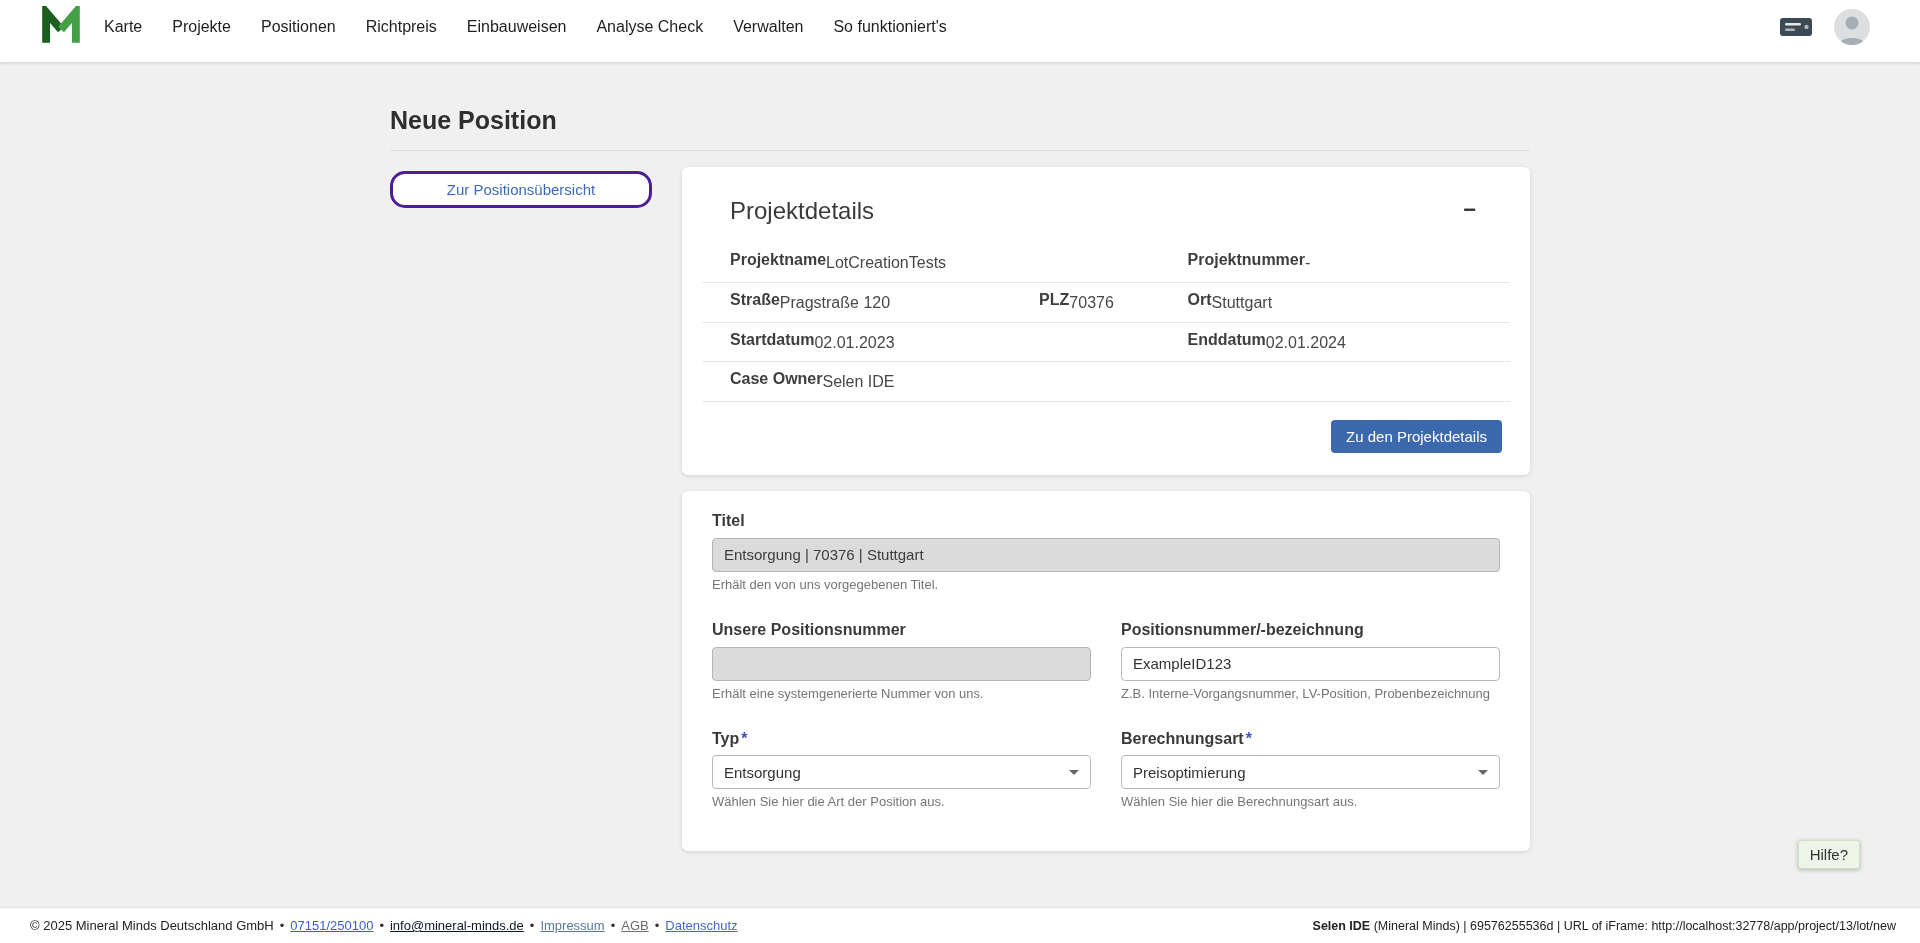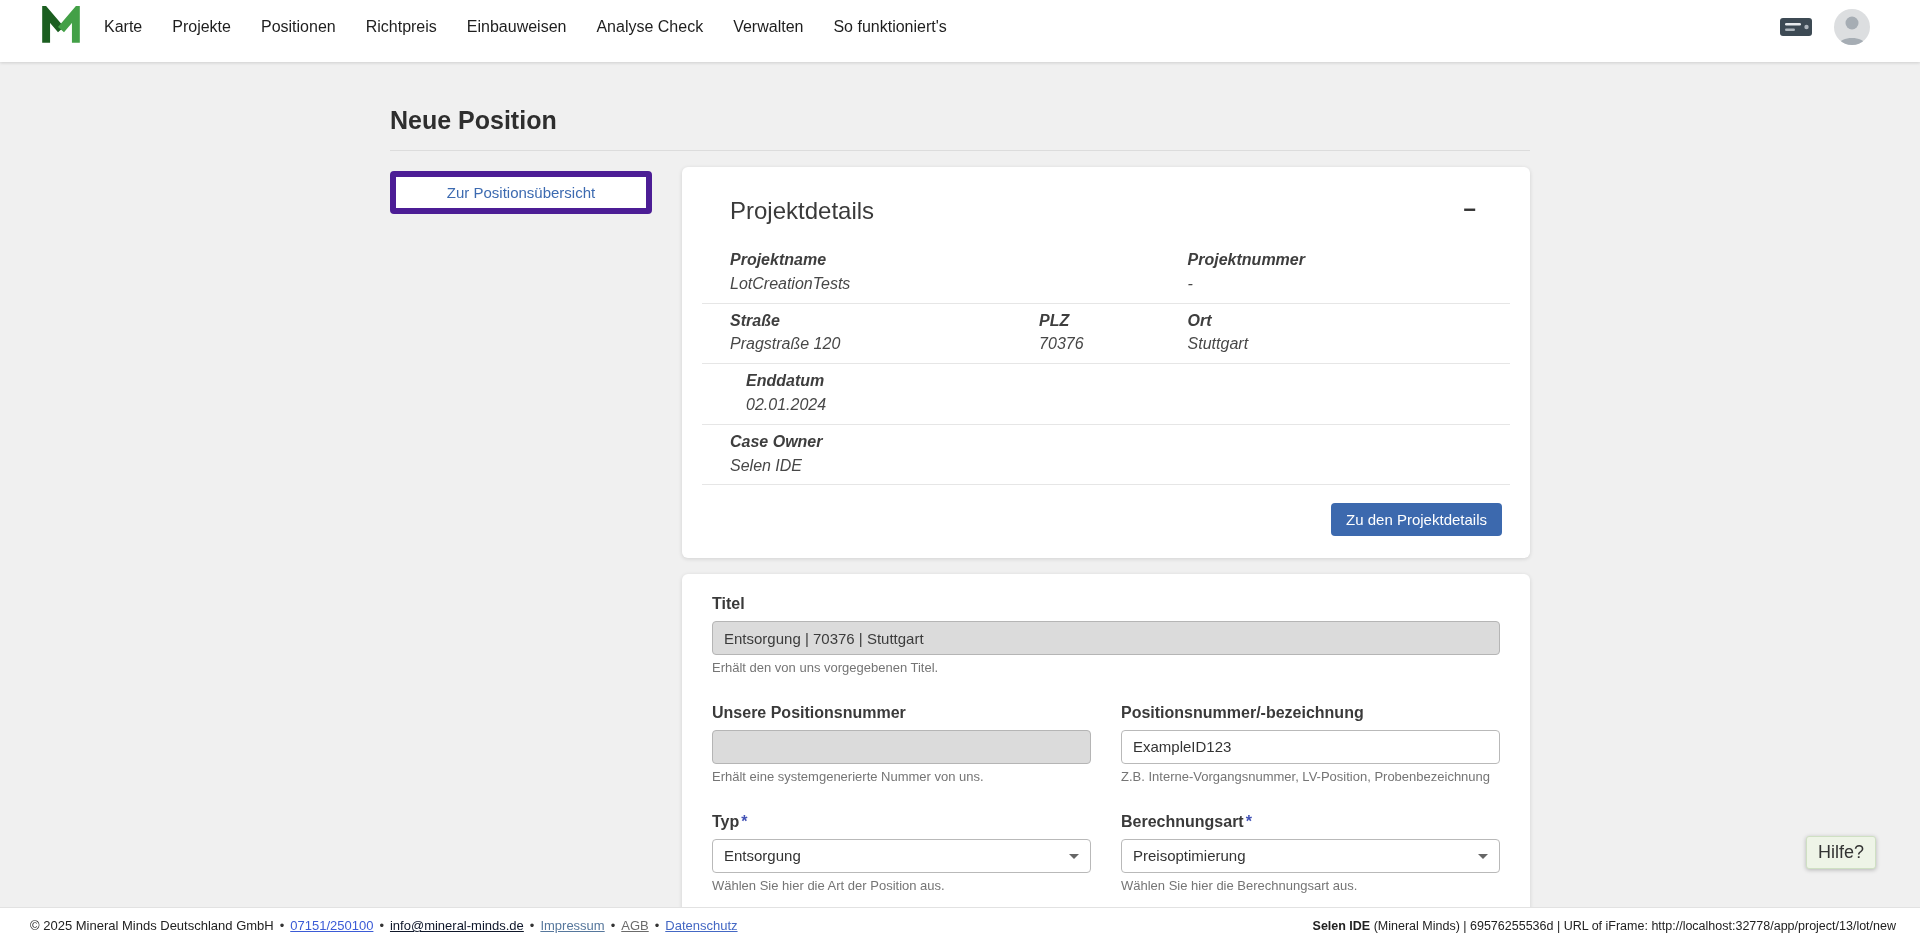--- a/index.html
+++ b/index.html
@@ -52,23 +52,23 @@
   .container { width: 1140px; margin: 0 auto; padding-top: 44px; }
   .page-title { font-size: 25px; font-weight: 700; color: #2e2e2e; }
   .title-divider { border: none; border-top: 1px solid #dcdcdc; margin-top: 15px; }
   .content-row { display: flex; align-items: flex-start; margin-top: 16px; }
   .left-col { width: 262px; flex: 0 0 auto; padding-top: 4px; }
   .right-col { flex: 1 1 auto; margin-left: 30px; }
 
   .btn-outline {
     width: 100%;
     background: #ffffff;
-    border: 6px solid #4c1d95;
+    border: 3px solid #4c1d95;
     color: #3c6ab0;
-    border-radius: 4px;
+    border-radius: 15px;
     font-size: 15px;
     font-family: inherit;
     padding: 7px 10px;
     cursor: pointer;
   }
   .btn-primary {
     background: #3c69ae;
     color: #ffffff;
     border: none;
     border-radius: 4px;
@@ -91,21 +91,21 @@
     padding: 0 48px 0 48px;
   }
   .card-head h2 { font-size: 24px; font-weight: 500; color: #3a3a3a; }
   .collapse-btn {
     background: none; border: none; font-size: 22px; font-weight: 700;
     color: #333; cursor: pointer; line-height: 1; padding: 2px 6px;
     font-family: inherit;
   }
   .detail-rows { margin: 18px 20px 0; }
   .d-row { display: flex; border-bottom: 1px solid #e6e6e6; padding: 7px 28px 8px; }
-  .d-cell { display: flex; flex-direction: column; font-style: italic; }
+  .d-cell { display: flex; flex-direction: row; }
   .w60 { width: 60%; } .w40 { width: 40%; margin-left: 16px; } .w42 { width: 42%; } .w18 { width: 18%; } .w100 { width: 100%; }
   .d-label { font-size: 16px; font-weight: 700; color: #3e3e3e; line-height: 1.3; }
   .d-value { font-size: 16px; color: #474747; line-height: 1.3; margin-top: 3px; }
   .card-actions { display: flex; justify-content: flex-end; padding: 18px 28px 0; }
 
   
   .card-form { margin-top: 16px; padding: 20px 30px 40px; }
   .field-label { font-size: 16px; font-weight: 600; color: #3a3a3a; line-height: 1.3; }
   .req { color: #4252b5; font-weight: 700; margin-left: 2px; }
   .text-input {
@@ -145,28 +145,28 @@
     right: 11px; top: 50%;
     margin-top: -2px;
     border-left: 5px solid transparent;
     border-right: 5px solid transparent;
     border-top: 5px solid #666;
   }
 
   
   .hilfe {
     position: absolute;
-    right: 44px;
+    right: 60px;
     bottom: 38px;
     background: #eef4e7;
     border: 1px solid #cfe0c3;
     border-radius: 3px;
     box-shadow: 0 1px 4px rgba(0,0,0,0.25);
     padding: 5px 11px;
-    font-size: 18px;
+    font-size: 15px;
     color: #333;
     cursor: pointer;
     font-family: inherit;
   }
 
   
   .footer {
     flex: 0 0 auto;
     height: 36px;
     background: #ffffff;
@@ -265,20 +265,24 @@
               <div class="d-cell w18">
                 <span class="d-label">PLZ</span>
                 <span class="d-value">70376</span>
               </div>
               <div class="d-cell w40">
                 <span class="d-label">Ort</span>
                 <span class="d-value">Stuttgart</span>
               </div>
             </div>
             <div class="d-row">
+              <div class="d-cell w60">
+                <span class="d-label">Startdatum</span>
+                <span class="d-value">02.01.2023</span>
+              </div>
               <div class="d-cell w40">
                 <span class="d-label">Enddatum</span>
                 <span class="d-value">02.01.2024</span>
               </div>
             </div>
             <div class="d-row">
               <div class="d-cell w100">
                 <span class="d-label">Case Owner</span>
                 <span class="d-value">Selen IDE</span>
               </div>

